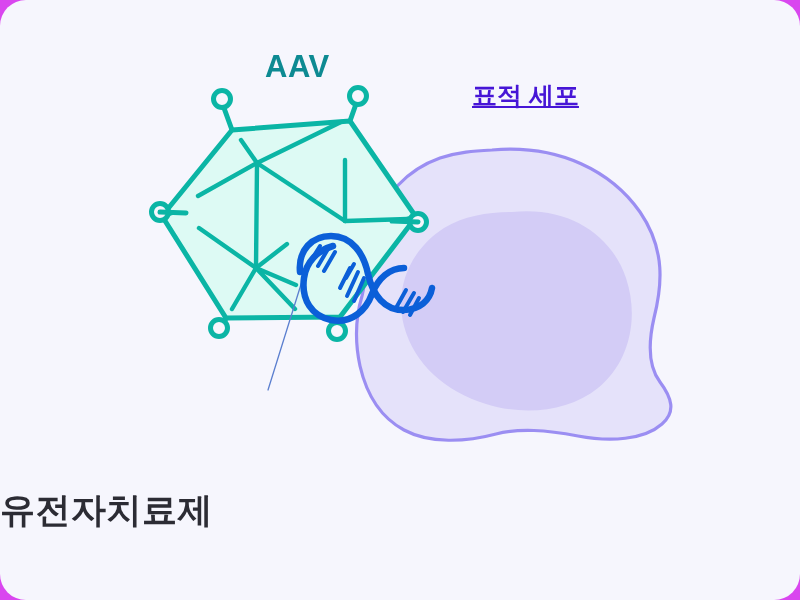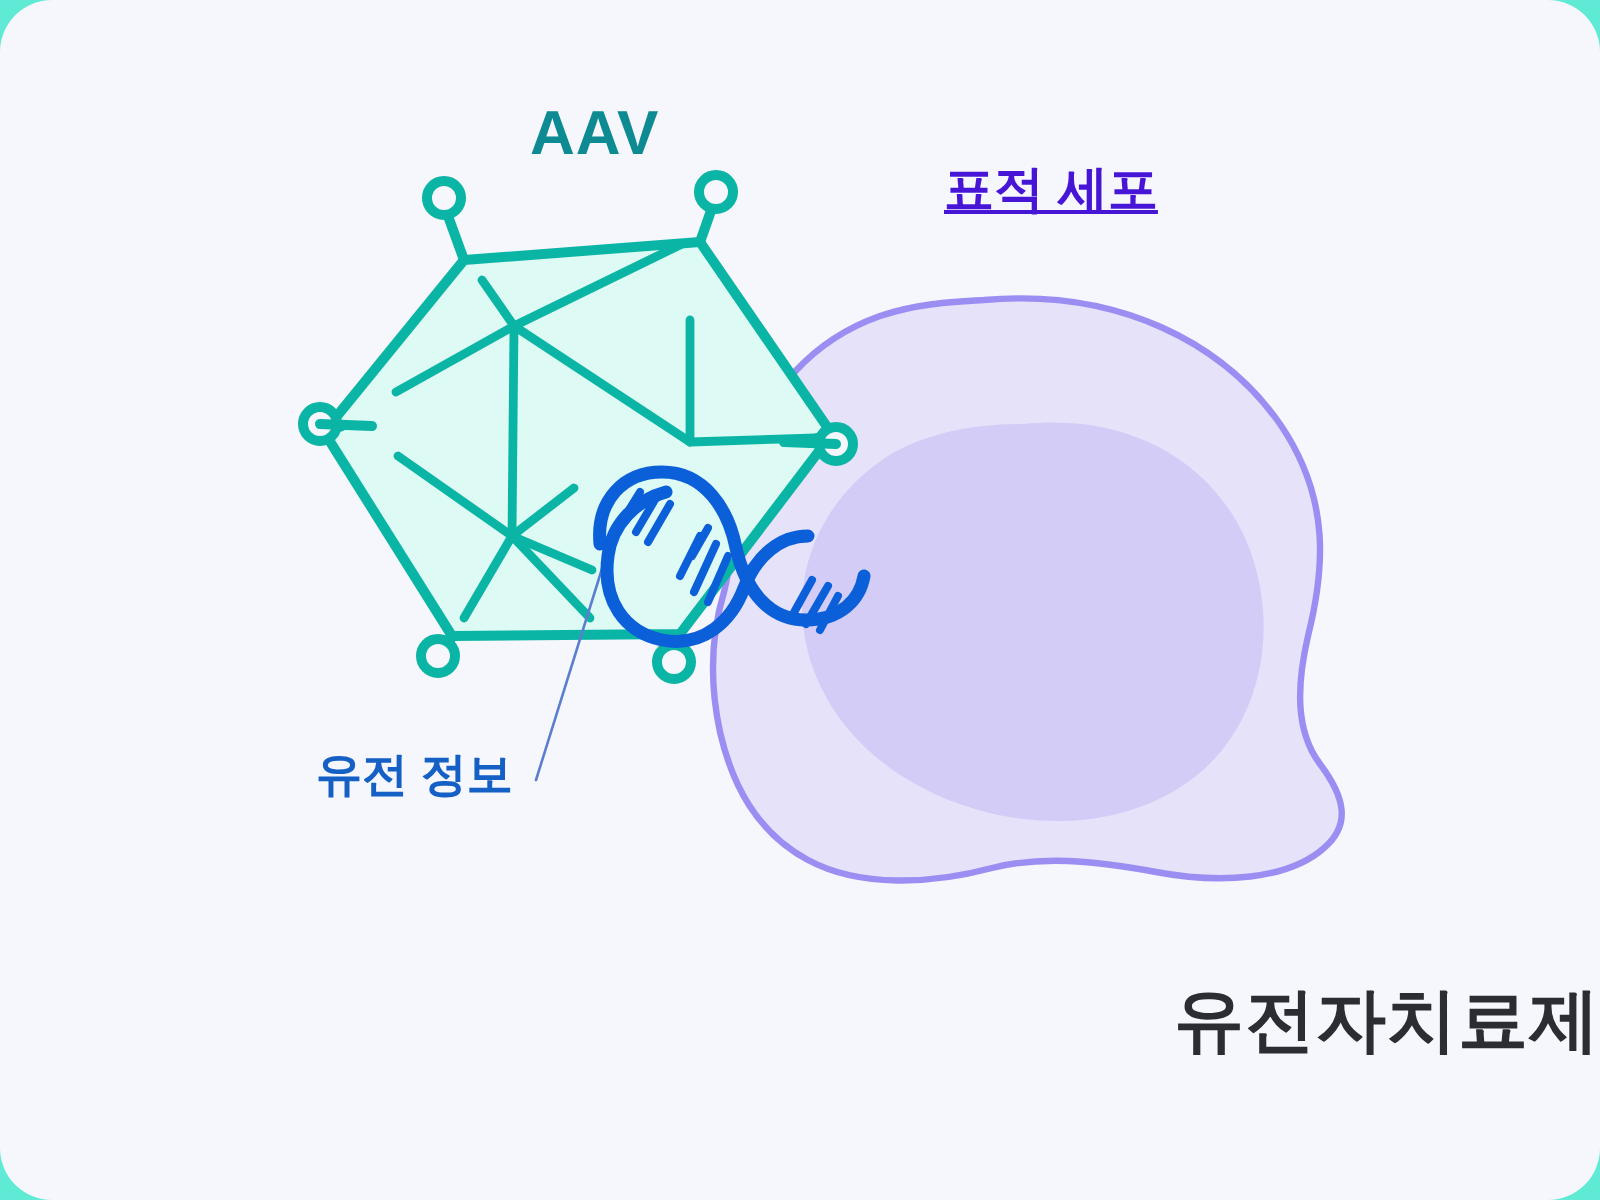--- a/index.html
+++ b/index.html
@@ -10,21 +10,21 @@
   body {
     width: 800px;
     height: 600px;
     overflow: hidden;
     font-family: "Liberation Sans", "DejaVu Sans", sans-serif;
   }
   #illustration-root {
     position: relative;
     width: 800px;
     height: 600px;
-    background: #5eead4;
+    background: #d946ef;
   }
   .canvas-surface {
     position: absolute;
     inset: 0;
     border-radius: 26px;
     background: #f6f6fd;
     overflow: hidden;
   }
   .figure-svg {
     position: absolute;
@@ -61,21 +61,21 @@
     top: 375px;
     font-size: 23px;
     font-weight: 700;
     color: #1560c4;
   }
   #caption-title {
     position: absolute;
     left: 0;
     right: 0;
     top: 487px;
-    text-align: right;
+    text-align: left;
     font-size: 35px;
     font-weight: 700;
     color: #2c2c34;
     letter-spacing: 0.5px;
     font-family: "Liberation Sans", "DejaVu Sans", sans-serif;
   }
 </style>
 </head>
 <body>
 
@@ -205,18 +205,17 @@
           <line x1="410" y1="315" x2="419" y2="298"></line>
         </g>
       </g>
 
     </svg>
 
     <div class="label" id="label-aav">AAV</div>
 
     <div class="label" id="label-target-cell">표적 세포</div>
 
-    <div class="label" id="label-genetic-info">유전 정보</div>
 
     <div id="caption-title">유전자치료제</div>
 
   </div>
 </div>
 
 </body></html>

